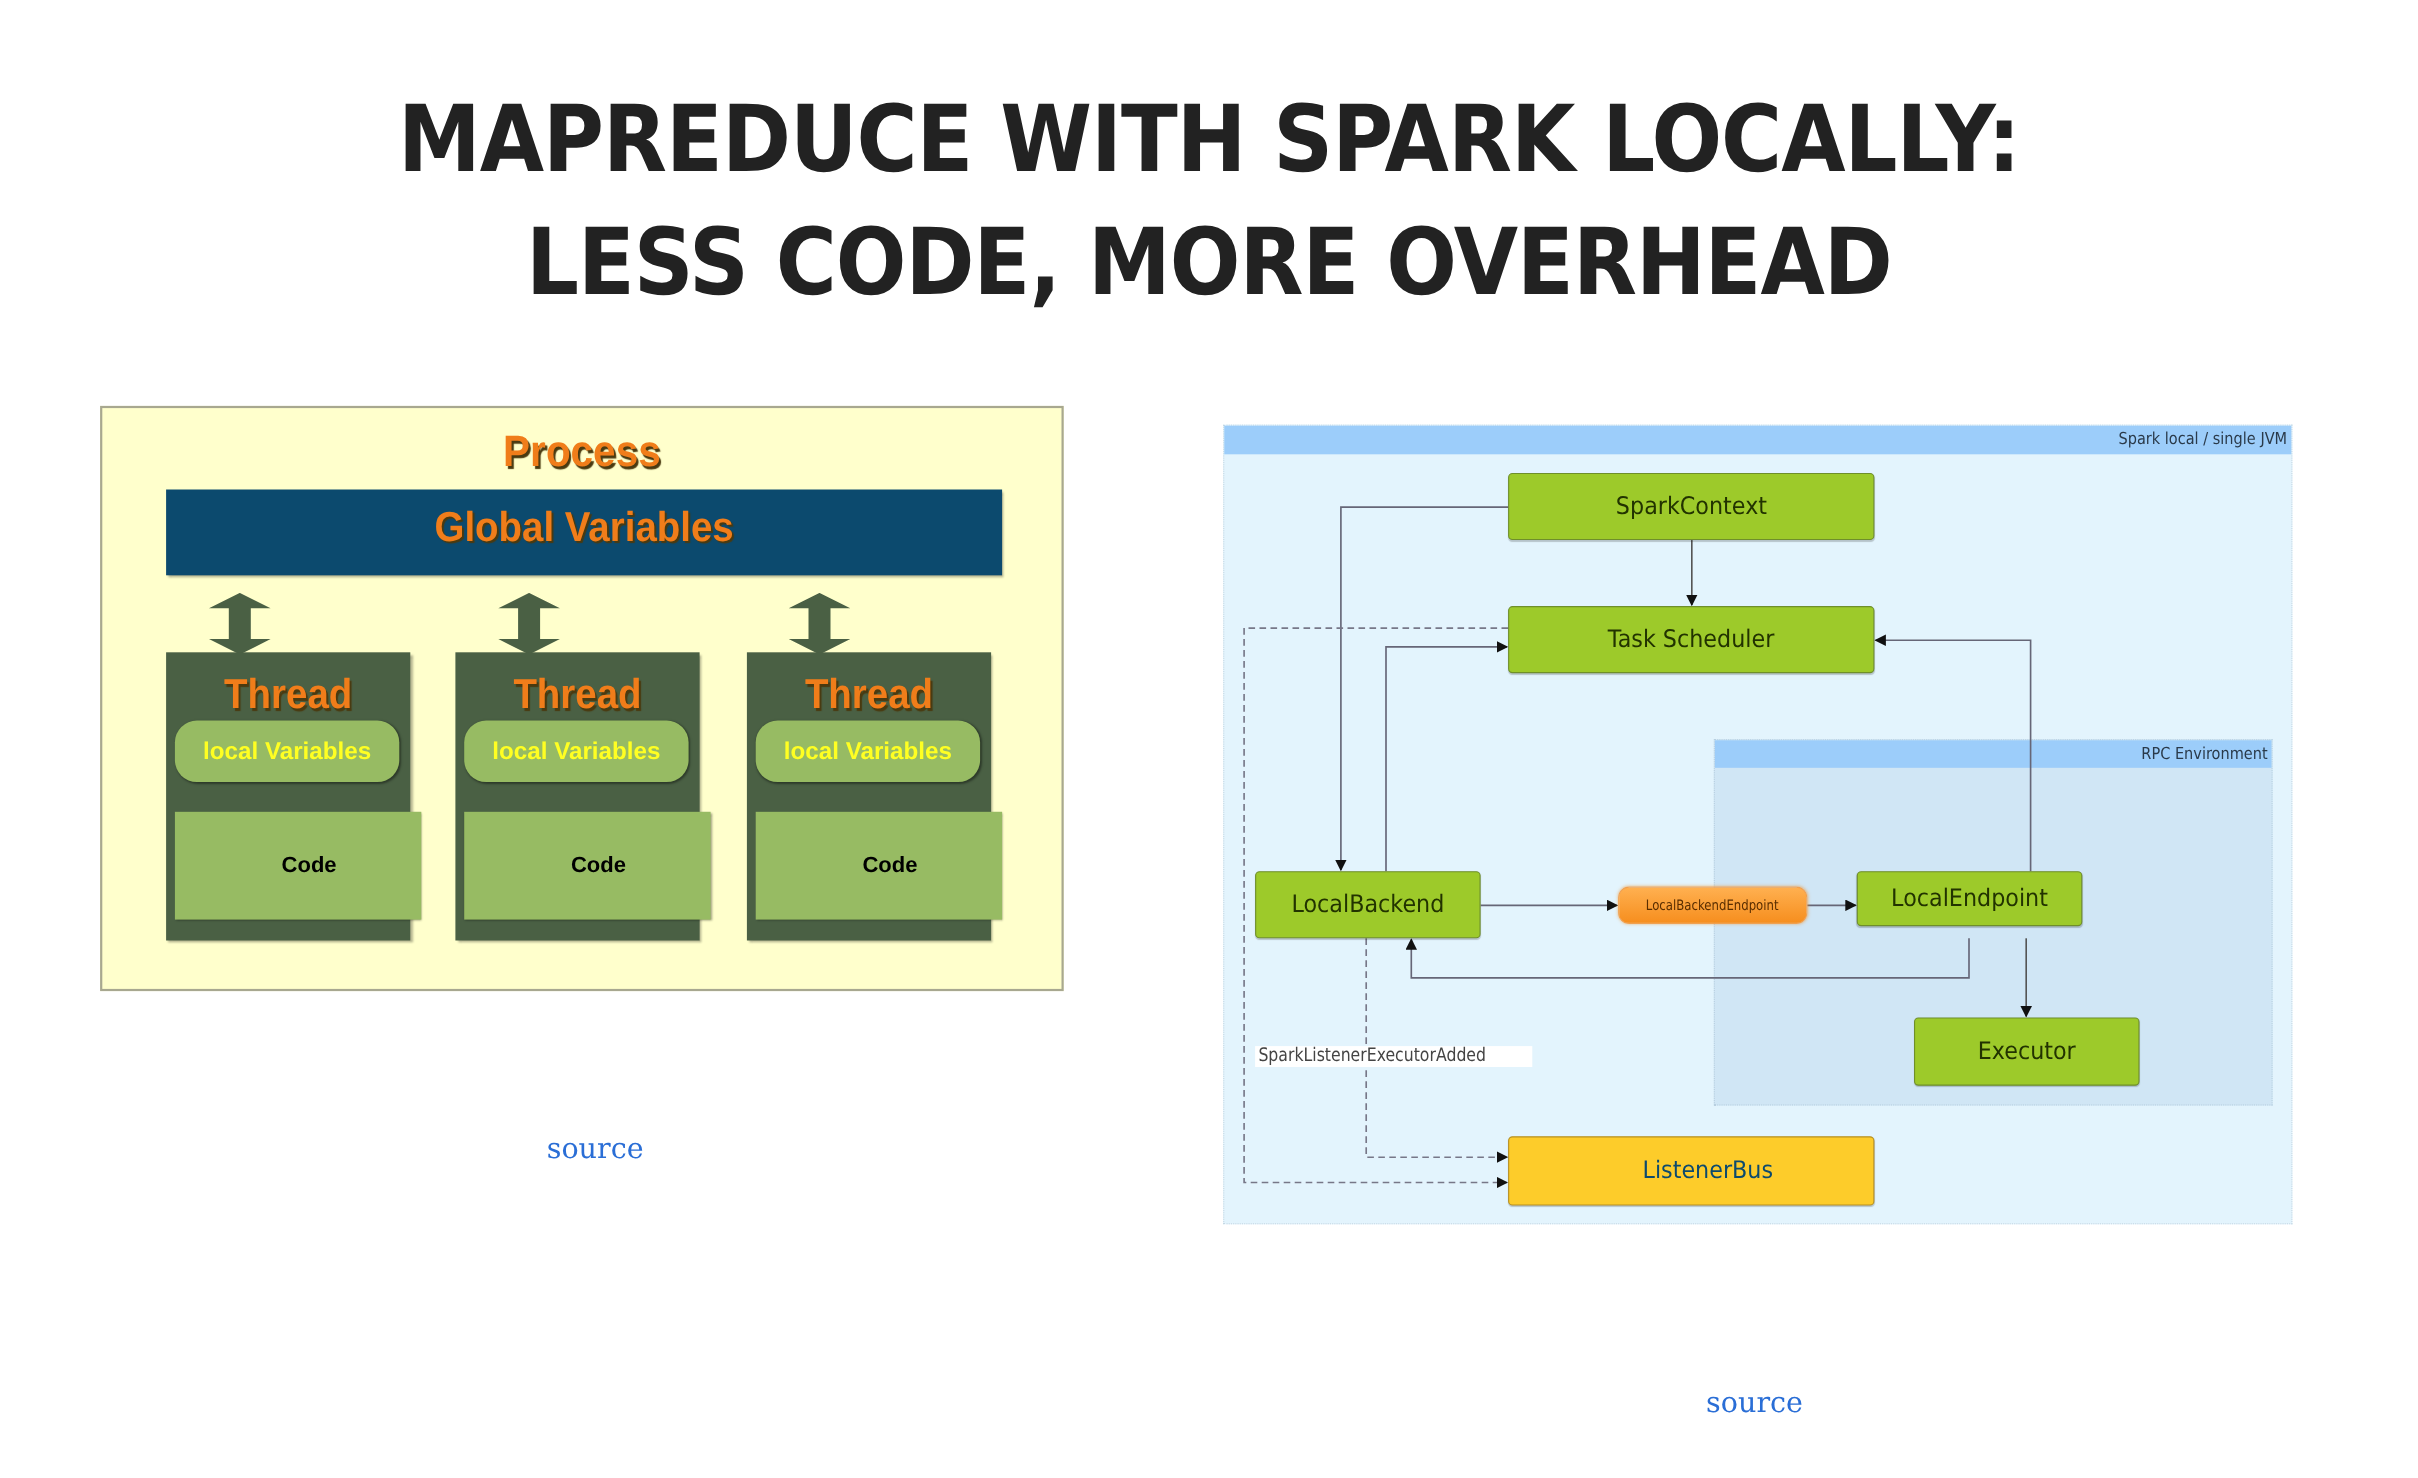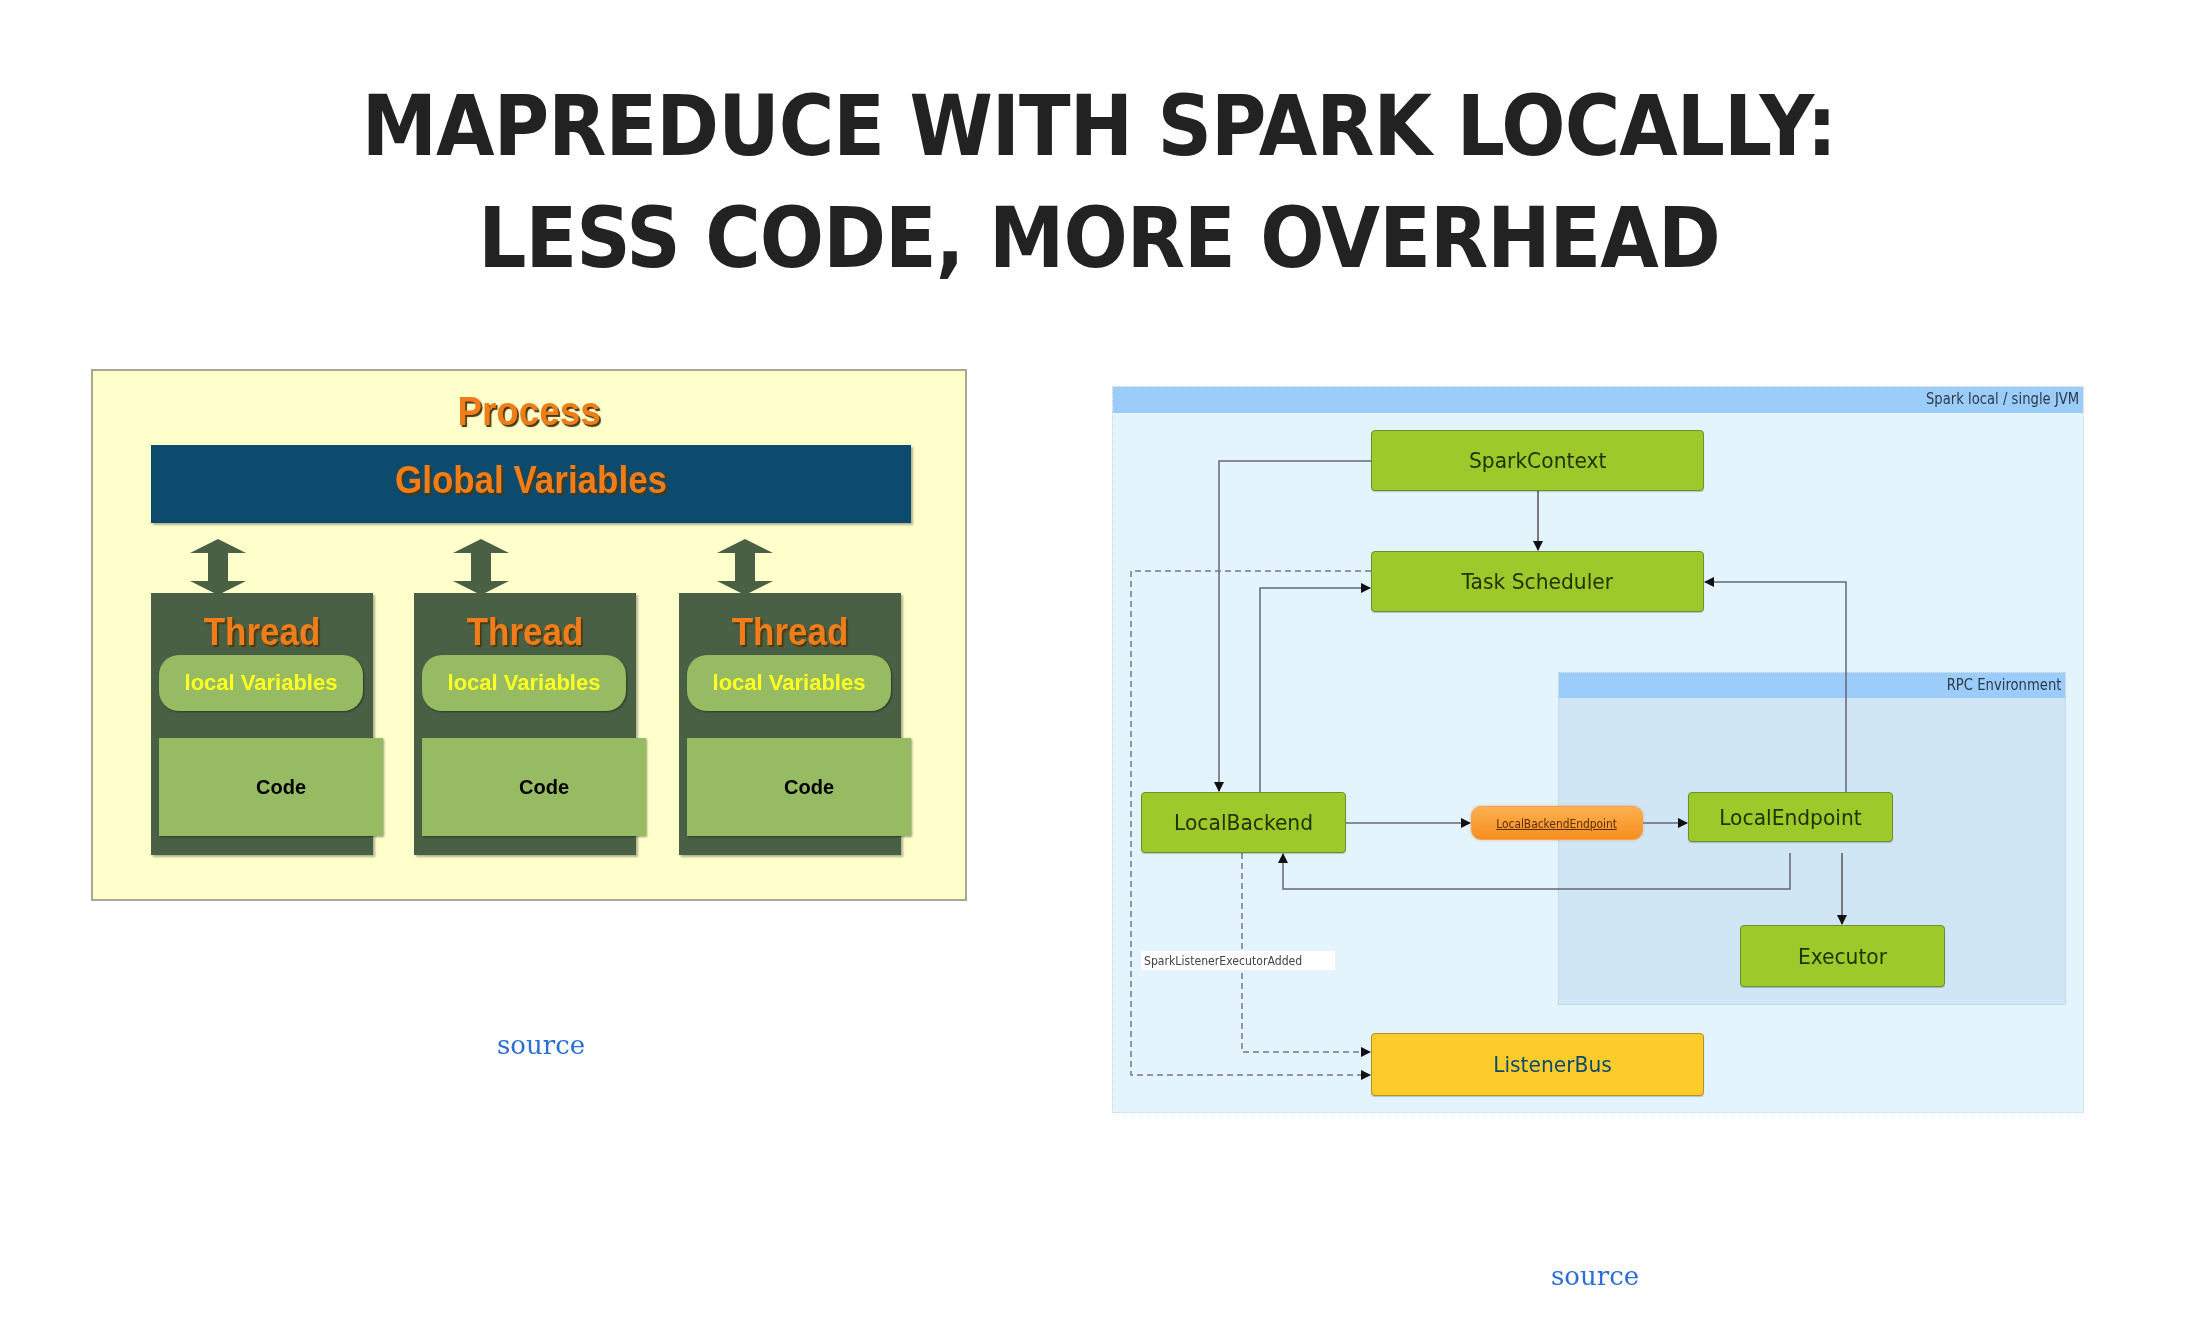--- a/index.html
+++ b/index.html
@@ -100,28 +100,27 @@
     .node span { transform: scaleX(0.92); display: inline-block; }
 
     .pill {
       position: absolute; left: 1471px; top: 806px; width: 172px; height: 34px;
       border-radius: 10px; box-sizing: border-box;
       background: linear-gradient(#ffb050, #f68e1e);
       border: 1px solid #f0a050;
       font-family: "DejaVu Sans", sans-serif; font-size: 13px; color: #5a2e00;
       display: flex; align-items: center; justify-content: center;
       box-shadow: 0 0 3px rgba(240,140,30,0.6);
-      text-decoration: underline;
     }
     .pill span { transform: scaleX(0.82); display: inline-block; white-space: nowrap; }
 
     .edge-label {
       position: absolute; left: 1141px; top: 951px; height: 19px; padding: 0 3px;
       background: #ffffff;
-      font-family: "DejaVu Sans", sans-serif; font-size: 13px; color: #444444;
+      font-family: "DejaVu Sans", sans-serif; font-size: 17px; color: #444444;
       line-height: 19px; white-space: nowrap;
     }
     .edge-label span { display: inline-block; transform: scaleX(0.84); transform-origin: left center; }
 
     svg.overlay { position: absolute; left: 0; top: 0; pointer-events: none; }
   </style>
 </head>
 <body>
 
 <div class="slide-title">

